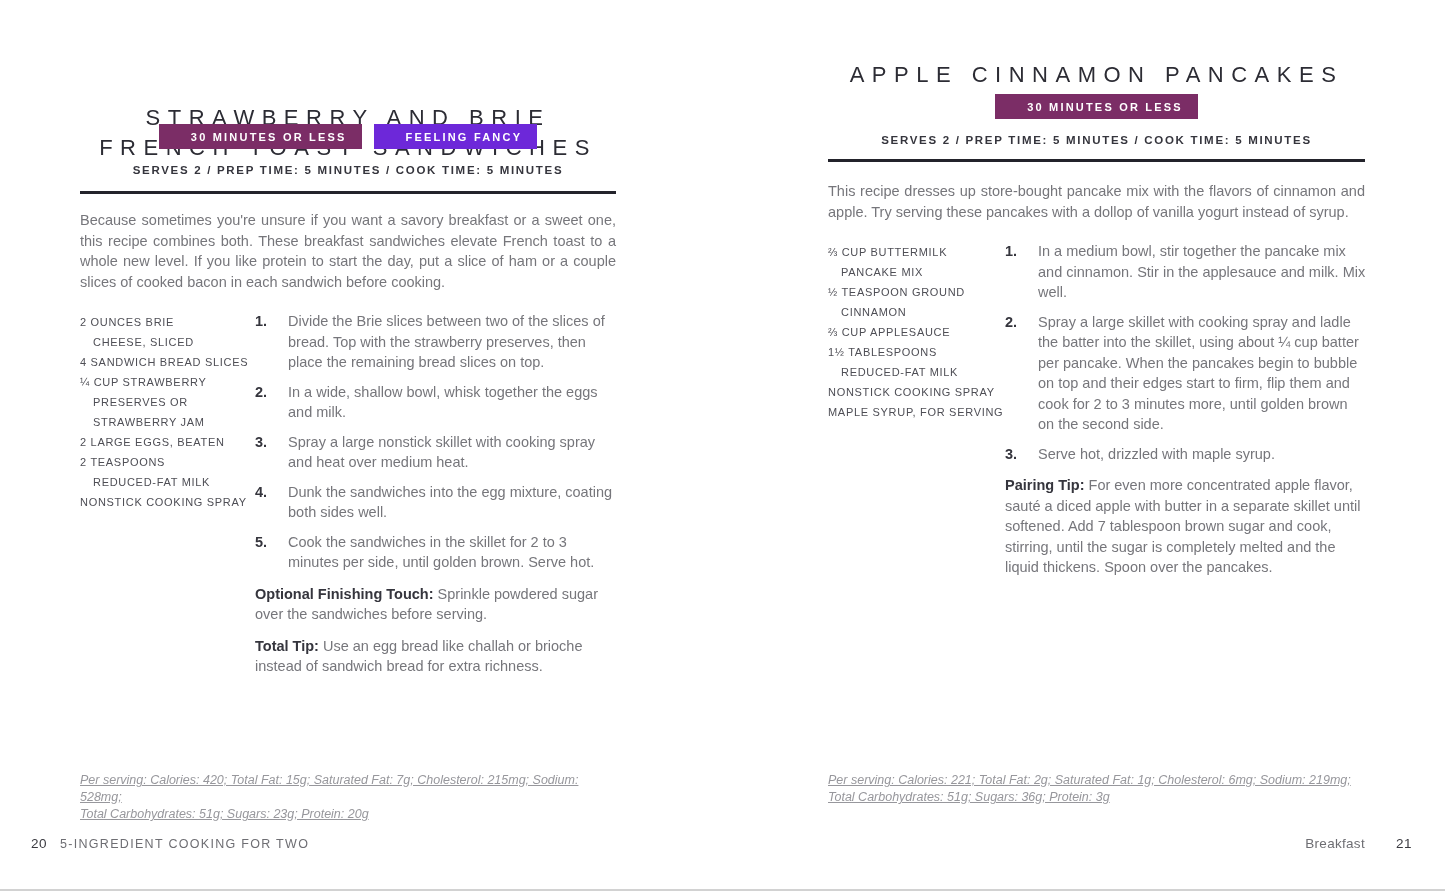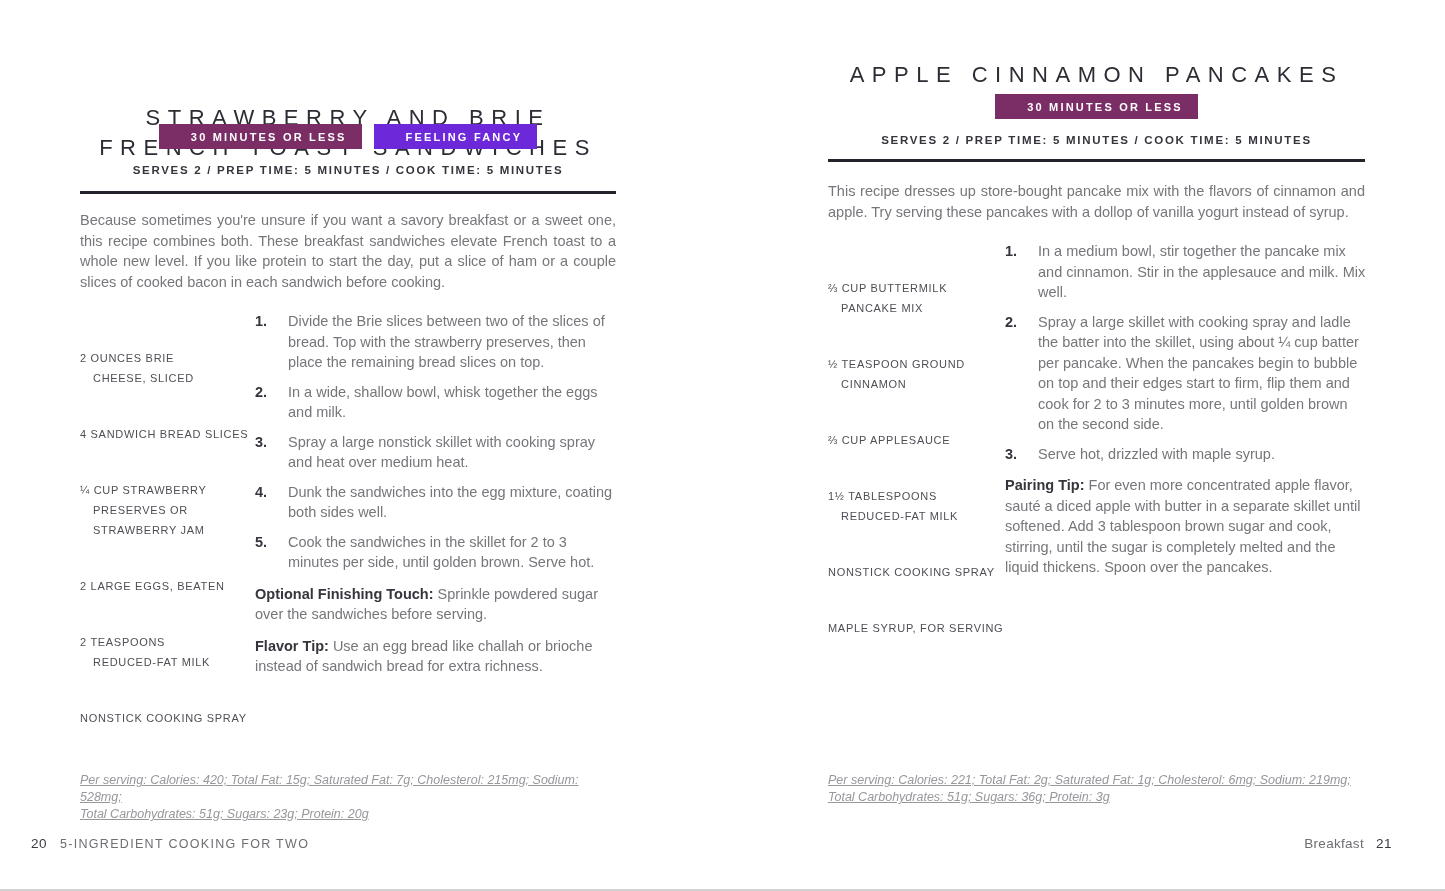--- a/index.html
+++ b/index.html
@@ -84,21 +84,21 @@
     font-size: 11px; font-weight: 400;
     letter-spacing: 0.7px;
     line-height: 20px;
     color: #4e4e55;
     width: 172px;
   }
   .page.left  .ingredients { top: 312px; }
   .page.right .ingredients { top: 242px; width: 176px; }
   .ingredients li {
     white-space: pre-line;
-    padding-left: 13px; text-indent: -13px; margin-top: 36px;
+    padding-left: 13px; text-indent: -13px;
   }
 
   .steps-col { position: absolute; width: 361px; }
   .page.left  .steps-col { left: 175px; top: 311px; }
   .page.right .steps-col { left: 177px; top: 241px; }
 
   .step {
     display: flex;
     margin-bottom: 9px;
     font-size: 14.5px; line-height: 20.5px;
@@ -125,21 +125,21 @@
     white-space: pre-line;
     text-decoration: underline;
   }
 
   .footer {
     position: absolute; top: 836px;
     display: flex; align-items: baseline;
     font-size: 13.5px;
   }
   .footer.left-f  { left: 31px; gap: 13px; }
-  .footer.right-f { right: 53px; gap: 12px; }
+  .footer.right-f { right: 33px; gap: 31px; }
   .page-num { color: #3a3a40; letter-spacing: 0.5px; }
   .book-title {
     color: #6e6e73;
     font-size: 12.5px;
     letter-spacing: 1.3px;
   }
   .section-name { color: #6e6e73; letter-spacing: 0.3px; }
 </style>
 </head>
 <body>
@@ -192,21 +192,21 @@
       <div class="step">
         <span class="step-num">5.</span>
         <span class="step-text">Cook the sandwiches in the skillet for 2 to 3 minutes per side, until golden brown. Serve hot.</span>
       </div>
 
       <p class="tip">
         <span class="tip-label">Optional Finishing Touch:</span>
         <span>Sprinkle powdered sugar over the sandwiches before serving.</span>
       </p>
       <p class="tip">
-        <span class="tip-label">Flavor Tip:</span>
+        <span class="tip-label">Total Tip:</span>
         <span>Use an egg bread like challah or brioche instead of sandwich bread for extra richness.</span>
       </p>
     </div>
 
     <p class="nutrition">Per serving: Calories: 420; Total Fat: 15g; Saturated Fat: 7g; Cholesterol: 215mg; Sodium: 528mg;
 Total Carbohydrates: 51g; Sugars: 23g; Protein: 20g</p>
   </section>
 
   <section class="page right">
     <h1 class="recipe-title">APPLE CINNAMON PANCAKES</h1>
@@ -241,21 +241,21 @@
         <span class="step-num">2.</span>
         <span class="step-text">Spray a large skillet with cooking spray and ladle the batter into the skillet, using about ¼ cup batter per pancake. When the pancakes begin to bubble on top and their edges start to firm, flip them and cook for 2 to 3 minutes more, until golden brown on the second side.</span>
       </div>
       <div class="step">
         <span class="step-num">3.</span>
         <span class="step-text">Serve hot, drizzled with maple syrup.</span>
       </div>
 
       <p class="tip">
         <span class="tip-label">Pairing Tip:</span>
-        <span>For even more concentrated apple flavor, sauté a diced apple with butter in a separate skillet until softened. Add 3 tablespoon brown sugar and cook, stirring, until the sugar is completely melted and the liquid thickens. Spoon over the pancakes.</span>
+        <span>For even more concentrated apple flavor, sauté a diced apple with butter in a separate skillet until softened. Add 7 tablespoon brown sugar and cook, stirring, until the sugar is completely melted and the liquid thickens. Spoon over the pancakes.</span>
       </p>
     </div>
 
     <p class="nutrition">Per serving: Calories: 221; Total Fat: 2g; Saturated Fat: 1g; Cholesterol: 6mg; Sodium: 219mg;
 Total Carbohydrates: 51g; Sugars: 36g; Protein: 3g</p>
   </section>
 
   <div class="footer left-f">
     <span class="page-num">20</span>
     <span class="book-title">5-INGREDIENT COOKING FOR TWO</span>

